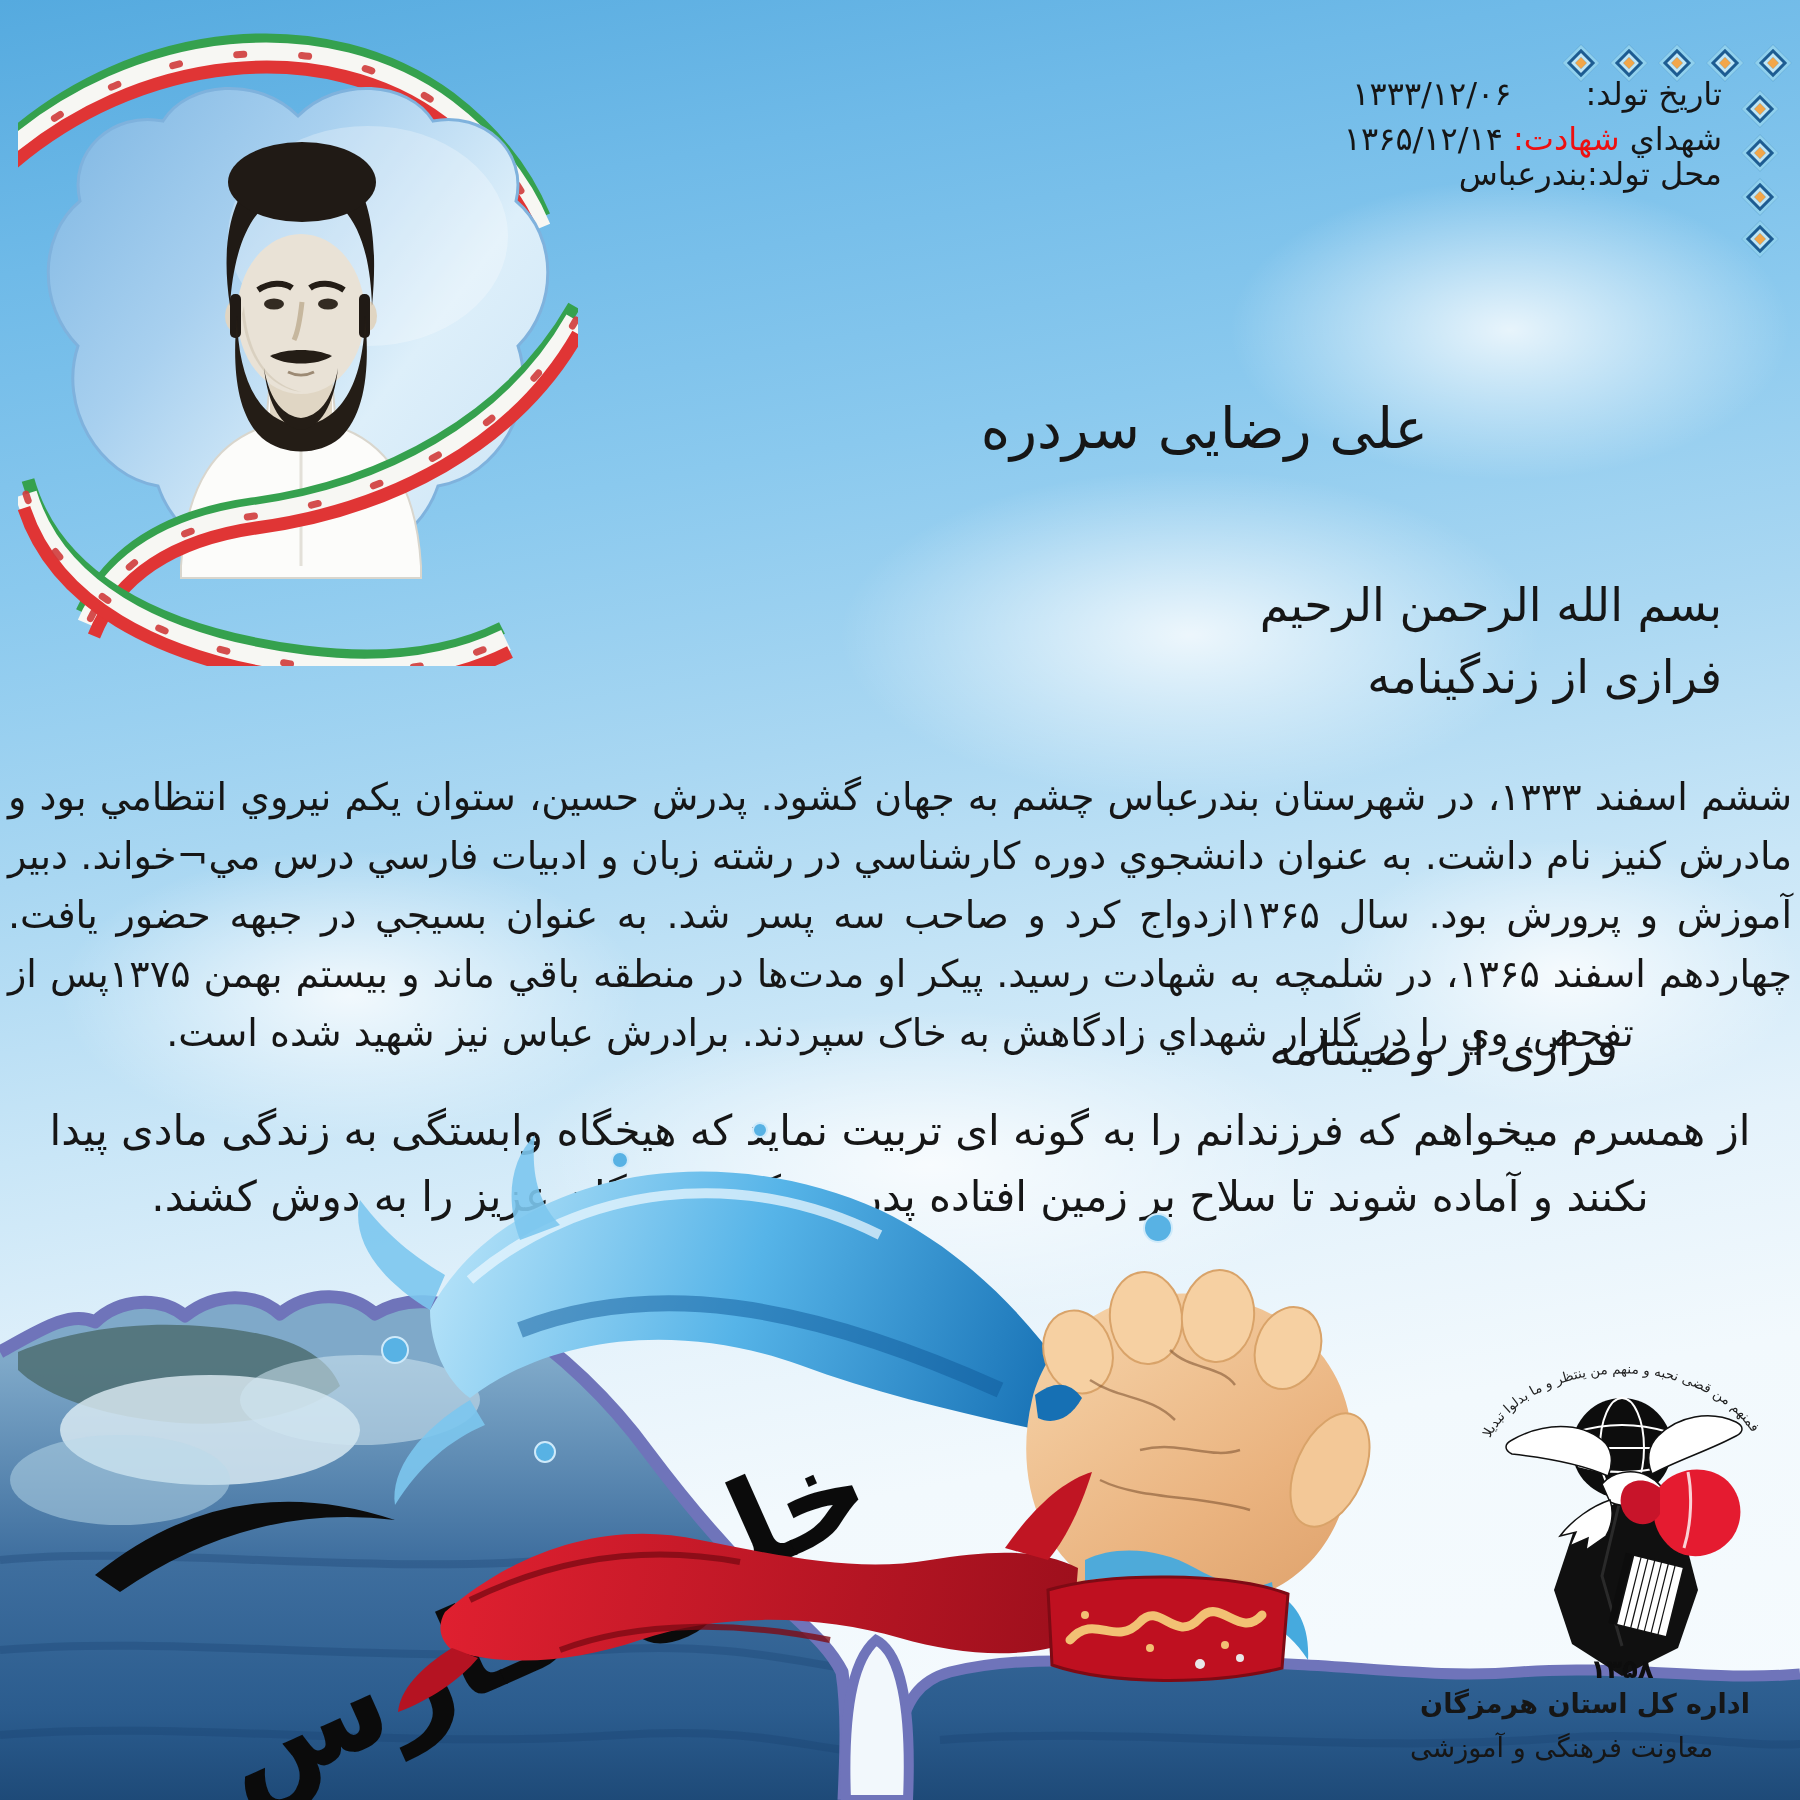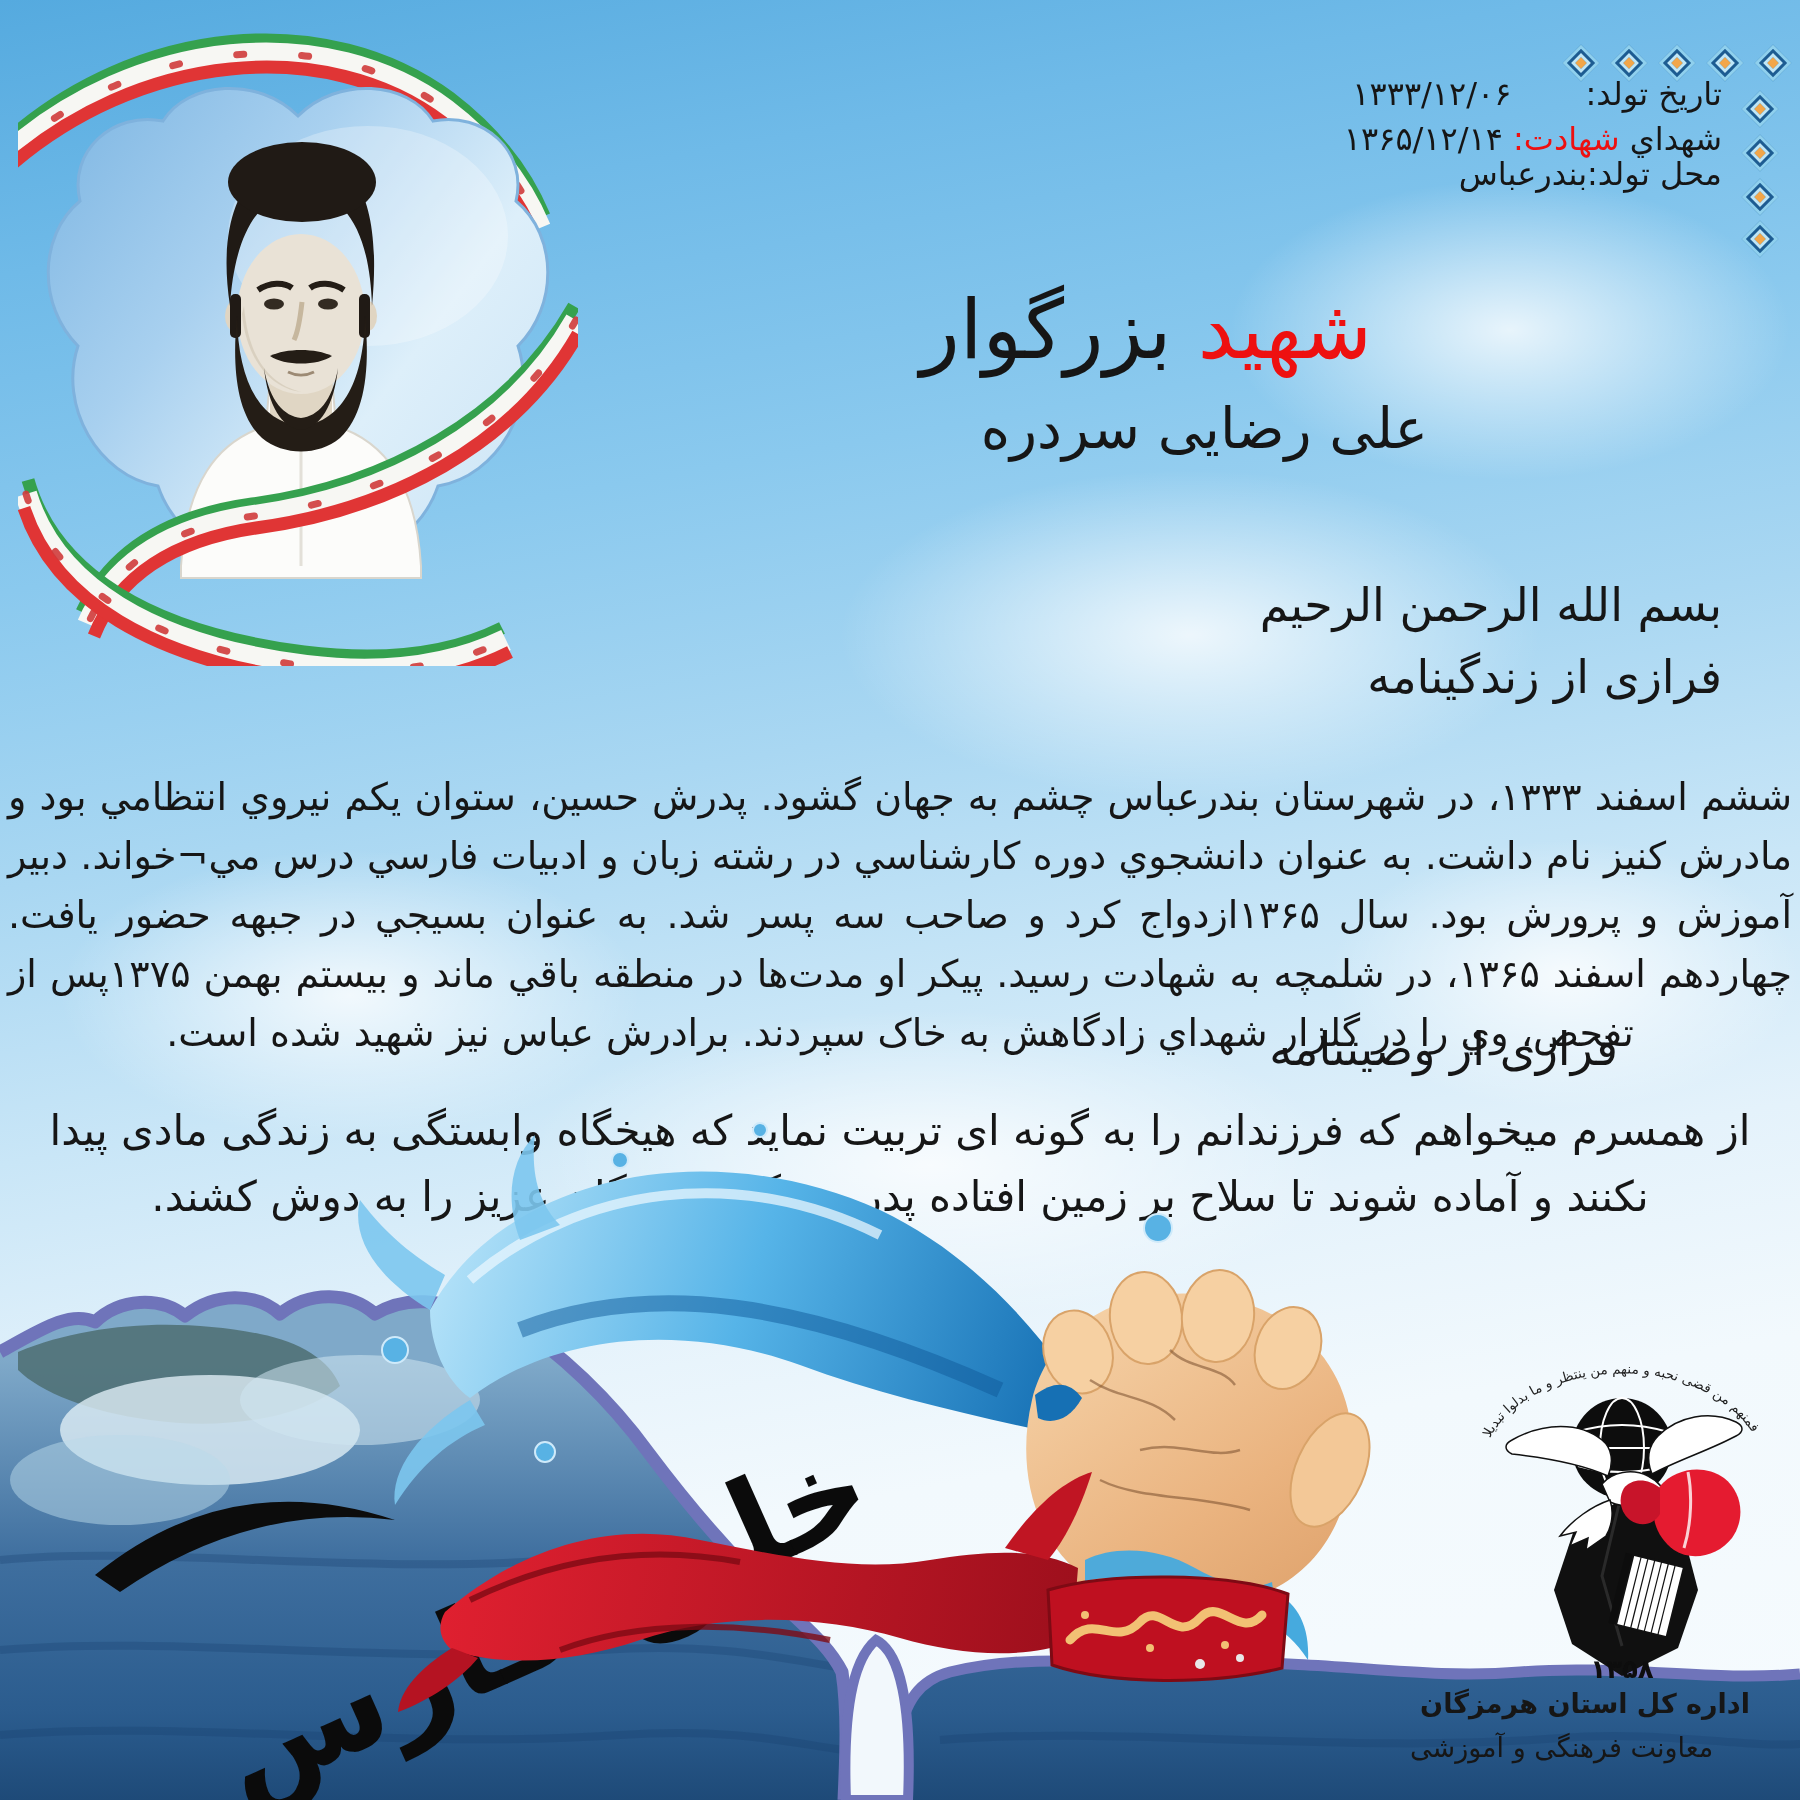--- a/index.html
+++ b/index.html
@@ -58,23 +58,20 @@
   <div class="info-line" style="top:72px;">
     <span>تاریخ تولد:</span><span class="gap"></span><span>۱۳۳۳/۱۲/۰۶</span>
   </div>
   <div class="info-line" style="top:117px;">
     <span>شهداي </span><span class="red">شهادت:</span> <span>۱۳۶۵/۱۲/۱۴</span>
   </div>
   <div class="info-line" style="top:152px;">
     <span>محل تولد:</span><span>بندرعباس</span>
   </div>
 
-  <div class="abs rtl" style="top:282px;right:428px;font-size:82px;white-space:nowrap;">
-    <span class="red">شهید</span><span> بزرگوار</span>
-  </div>
   <div class="abs rtl" style="top:396px;right:372px;font-size:56px;white-space:nowrap;">علی رضایی سردره</div>
 
   <div class="heading" style="top:578px;right:78px;">بسم الله الرحمن الرحیم</div>
   <div class="heading" style="top:650px;right:78px;">فرازی از زندگینامه</div>
 
   <div class="abs bodytext" style="top:768px;left:8px;right:8px;font-size:38px;line-height:59px;text-align:justify;text-align-last:center;">ششم اسفند ۱۳۳۳، در شهرستان بندرعباس چشم به جهان گشود. پدرش حسین، ستوان یکم نیروي انتظامي بود و مادرش کنیز نام داشت. به عنوان دانشجوي دوره کارشناسي در رشته زبان و ادبیات فارسي درس مي¬خواند. دبیر آموزش و پرورش بود. سال ۱۳۶۵ازدواج کرد و صاحب سه پسر شد. به عنوان بسیجي در جبهه حضور یافت. چهاردهم اسفند ۱۳۶۵، در شلمچه به شهادت رسید. پیکر او مدت‌ها در منطقه باقي ماند و بیستم بهمن ۱۳۷۵پس از تفحص، وي را در گلزار شهداي زادگاهش به خاک سپردند. برادرش عباس نیز شهید شده است.</div>
 
   <div class="heading" style="top:1022px;right:182px;">فرازی از وصیتنامه</div>
   <div class="abs bodytext" style="top:1098px;left:15px;right:15px;font-size:42px;line-height:66px;text-align:center;">از همسرم میخواهم که فرزندانم را به گونه ای تربیت نماید که هیخگاه وابستگی به زندگی مادی پیدا نکنند و آماده شوند تا سلاح بر زمین افتاده پدر و دیگر رزمندگان عزیز را به دوش کشند.</div>
 

